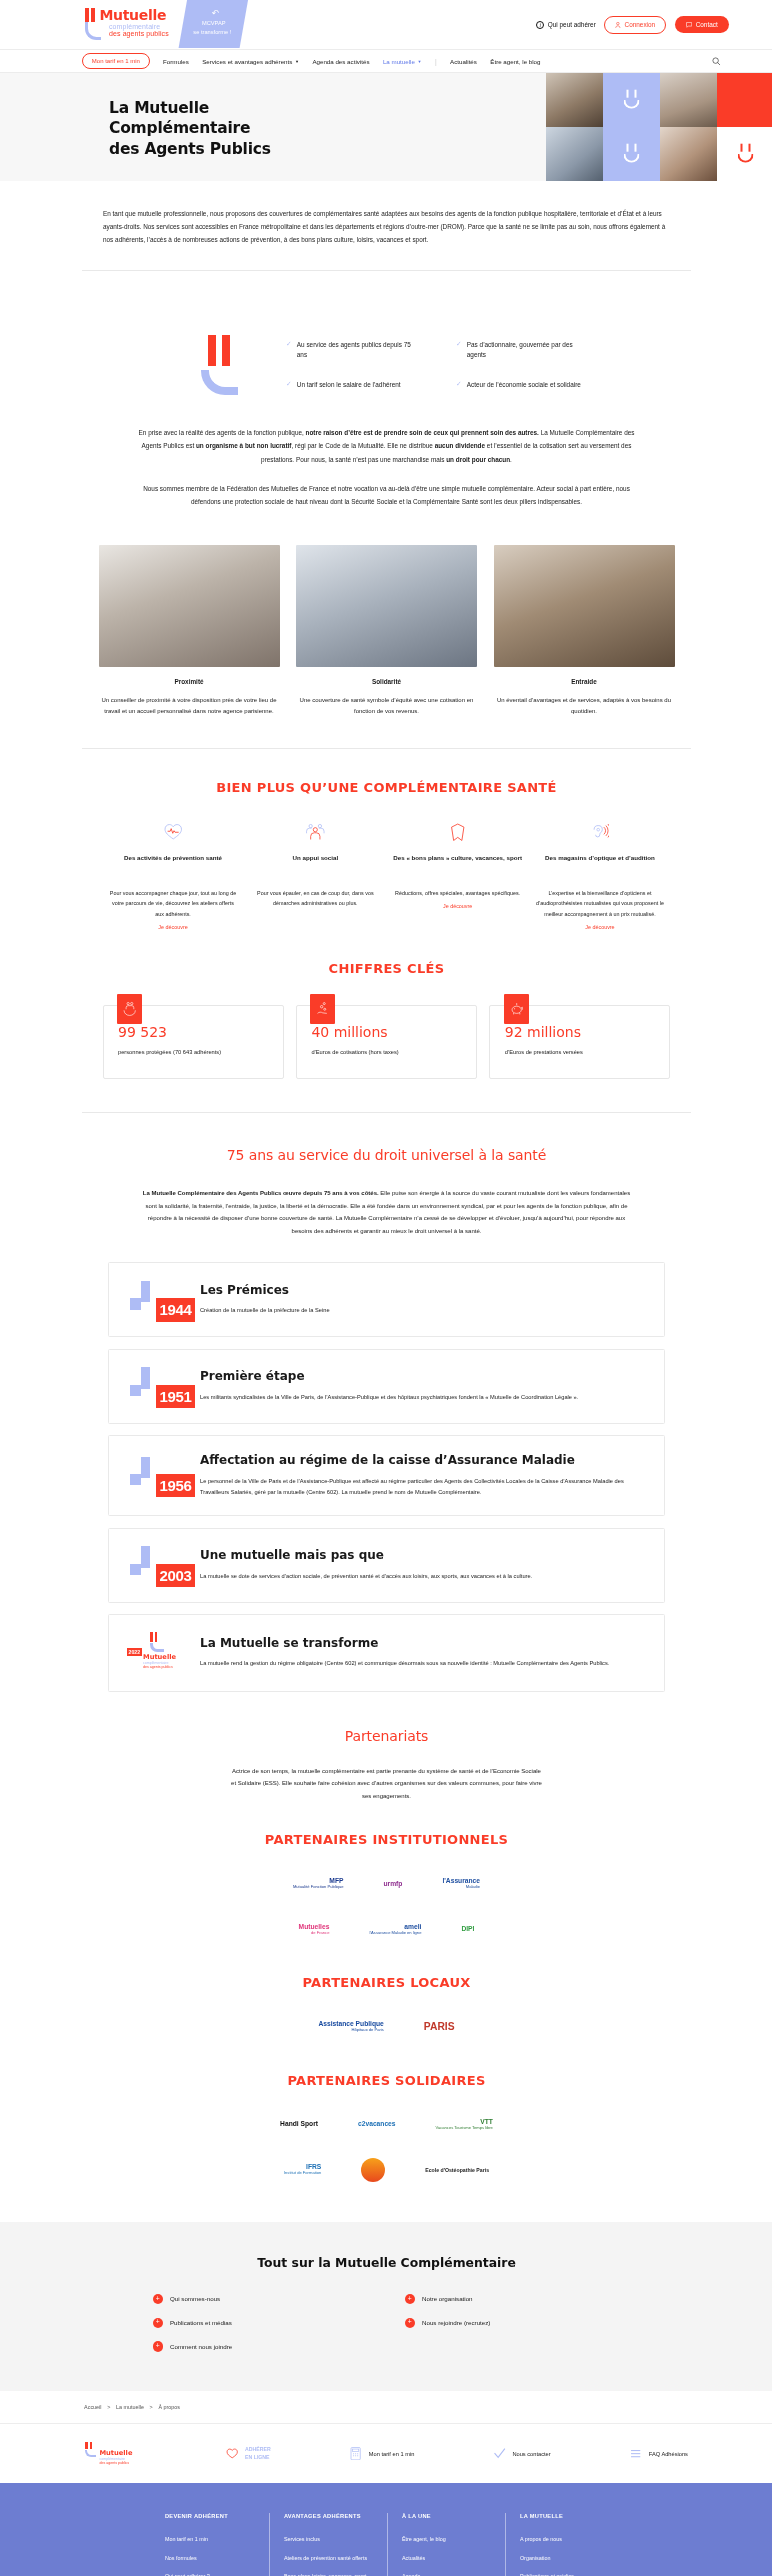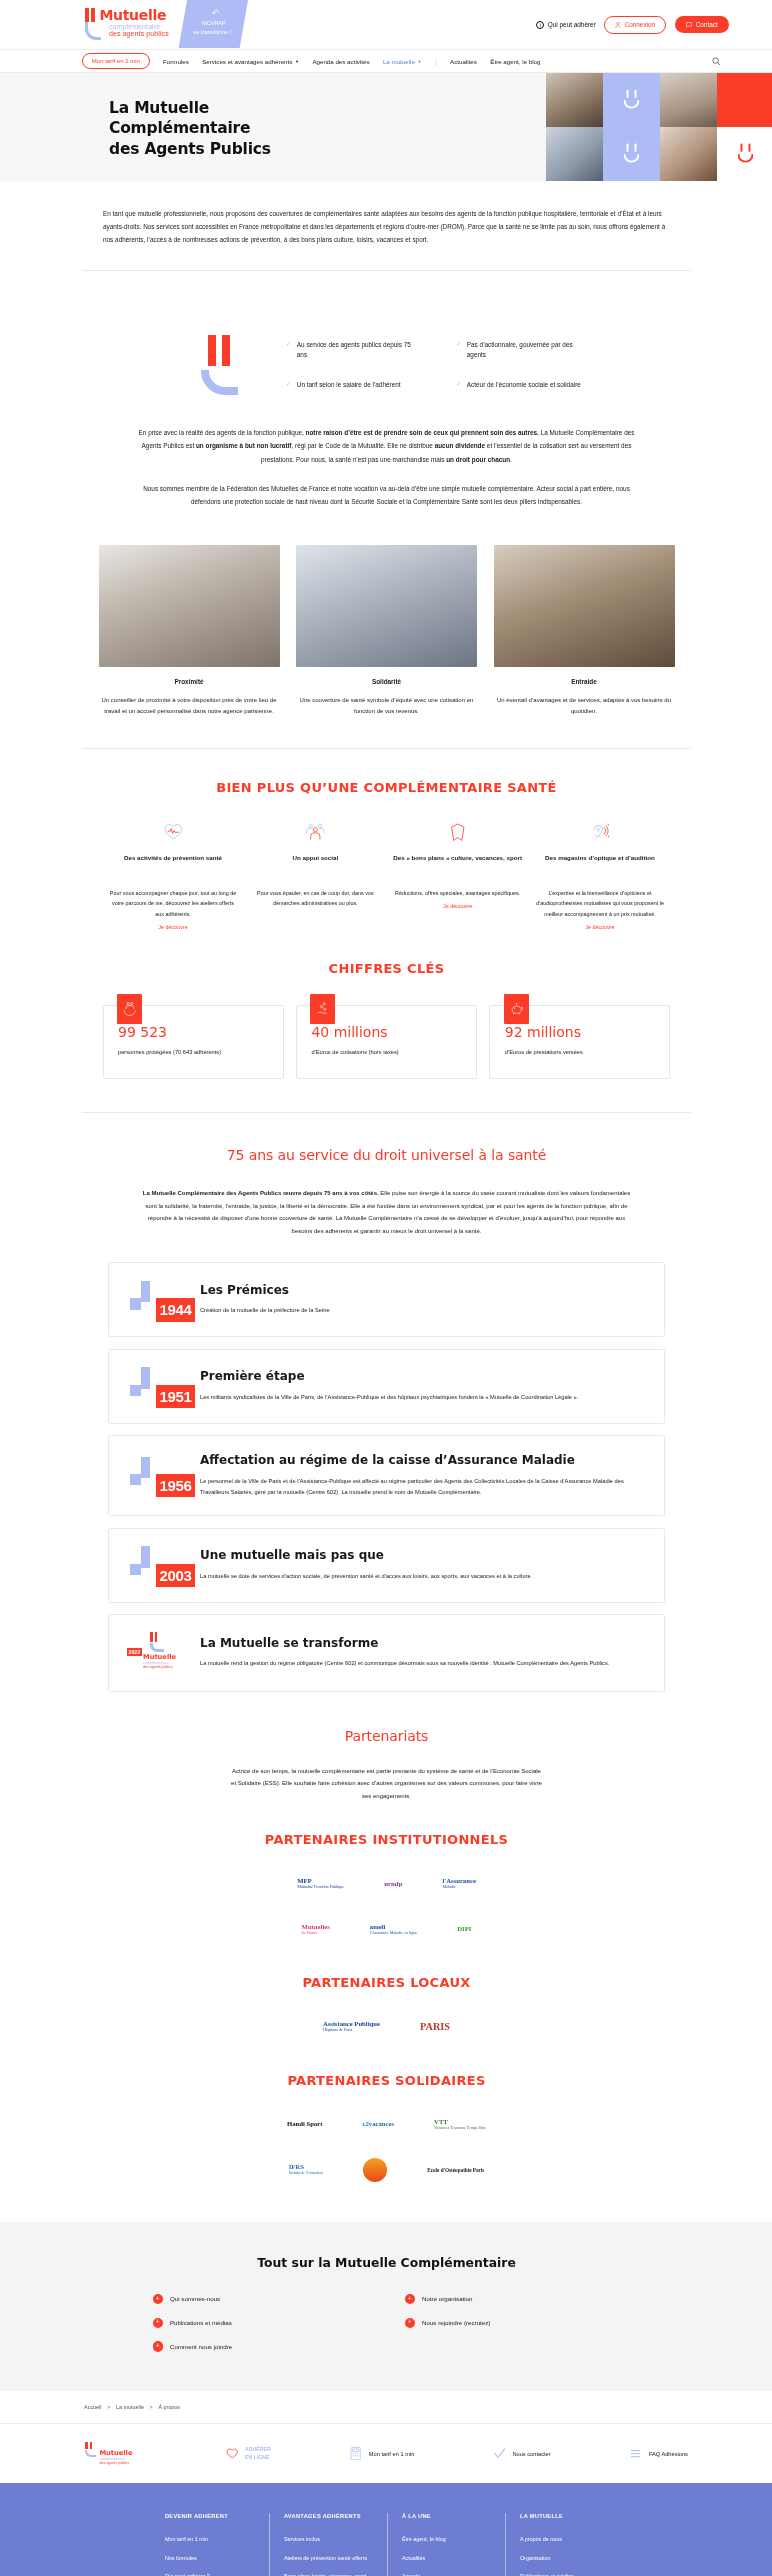--- a/index.html
+++ b/index.html
@@ -158,21 +158,21 @@
   .tl-logo .w{font-size:6.7px;font-weight:bold;color:var(--red);margin-left:13.4px;margin-top:1px;font-family:"DejaVu Sans",sans-serif;}
   .tl-logo .s1{font-size:3.6px;color:var(--blue);margin-left:13.4px;}
   .tl-logo .s2{font-size:3.6px;color:var(--red);margin-left:13.4px;}
   .tl-logo .yr{position:absolute;left:-3.1px;top:15.5px;background:var(--red);color:#fff;font-size:5.2px;font-weight:bold;padding:1px 2.1px;}
 
   
   .part{padding:36px 82px 0;}
   .part-intro{padding:20.6px 149px 0;text-align:center;font-size:6px;line-height:2.1;}
   .part-head{margin-top:30px;}
   .logo-row{display:flex;justify-content:center;align-items:center;gap:40px;margin-top:20.6px;flex-wrap:wrap;}
-  .plogo{height:32px;display:flex;align-items:center;justify-content:center;font-size:6.7px;font-weight:bold;text-align:left;line-height:1.2;font-family:Liberation Serif, serif;}
+  .plogo{height:32px;display:flex;align-items:center;justify-content:center;font-size:6.7px;font-weight:bold;text-align:right;line-height:1.2;}
   .plogo small{font-size:4.1px;font-weight:normal;display:block;}
 
   
   .tout{background:#f4f4f4;padding:33px 82px 39px;margin-top:36px;}
   .tout h2{text-align:center;font-size:12.4px;font-weight:bold;color:#111;font-family:"DejaVu Sans",sans-serif;}
   .tout-grid{display:grid;grid-template-columns:216px 216px;gap:13.4px 36px;justify-content:center;margin-top:24px;}
   .tout-item{display:flex;align-items:center;gap:7.2px;font-size:6.2px;cursor:pointer;}
   .plus{width:10.3px;height:10.3px;border-radius:50%;background:var(--red);color:#fff;display:flex;align-items:center;justify-content:center;font-size:6.7px;flex:0 0 10.3px;line-height:1;}
 
   

